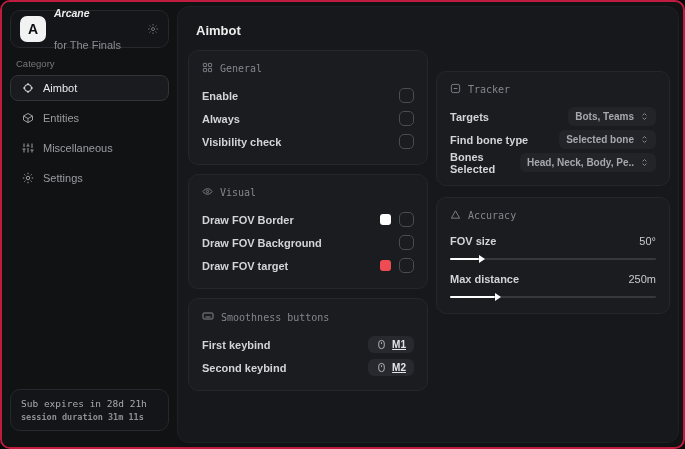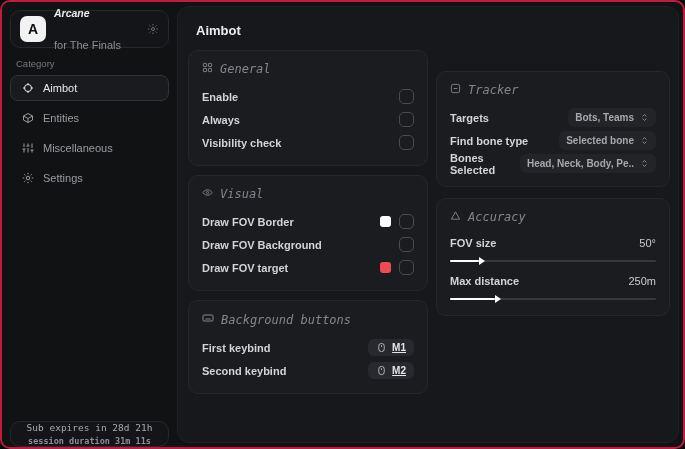--- a/index.html
+++ b/index.html
@@ -17,35 +17,35 @@
   .brand-text { flex:1; line-height:1.15; }
   .brand-title { color:#eceded; font-size:10.5px; font-weight:bold;font-style:italic; }
   .brand-sub { color:#8b8d92; font-size:11px;margin-top:20px; }
   .brand-gear { color:#6c6e73; display:flex; }
   .category { color:#76787d; font-size:9.5px; margin:10px 0 6px 14px; }
   .menu { display:flex; flex-direction:column; gap:4px; padding:0 8px; }
   .menu-item { height:26px; display:flex; align-items:center; gap:9px; padding:0 10px;
     border-radius:8px; color:#9a9ca1; font-size:11px; border:1px solid transparent; cursor:pointer; }
   .menu-item.active { background:#1a1b1f; border-color:#323337; color:#e8e9ea; }
   .menu-item .mi { display:flex; width:13px; justify-content:center; }
-  .sub-card { position:absolute; left:8px; right:8px; bottom:0; border:1px solid #27282c;
-    border-radius:10px; padding:0 10px; font-family:"DejaVu Sans Mono", monospace; background:#141518;text-align:center; }
+  .sub-card { position:absolute; left:8px; right:8px; bottom:16px; border:1px solid #27282c;
+    border-radius:10px; padding:8px 10px; font-family:"DejaVu Sans Mono", monospace; background:#141518; }
   .sub-line1 { color:#a9abaf; font-size:9.5px; white-space:nowrap; }
   .sub-line2 { color:#8d8f94; font-size:8.5px; font-weight:bold; margin-top:3px; white-space:nowrap; }
 
   
   .main { position:absolute; left:175px; top:4px; right:4px; bottom:4px; background:#17181b;
     border:1px solid #202124; border-radius:12px; padding:12px 8px 12px 10px; }
   .page-title { color:#eceded; font-size:13px; font-weight:bold; margin:4px 0 12px 8px; }
   .cols { display:flex; gap:8px; }
   .col-l { width:240px; display:flex; flex-direction:column; gap:9px; }
   .col-r { flex:1; display:flex; flex-direction:column; gap:11px;margin-top:21px; }
   .card { background:#1b1c20; border:1px solid #26272b; border-radius:10px; padding:11px 13px; }
   .card-head { display:flex; align-items:center; gap:7px; color:#84868b;
-    font-family:"DejaVu Sans Mono", monospace; font-size:12px; margin-bottom:9px;font-style:italic; }
+    font-family:"DejaVu Sans Mono", monospace; font-size:10px; margin-bottom:9px; }
   .card-head svg { flex:none; }
   .row { display:flex; align-items:center; justify-content:space-between; height:23px; }
   .row-label { color:#d3d4d7; font-size:11px; font-weight:600; }
   .row-ctrl { display:flex; align-items:center; gap:8px; }
   .checkbox { width:15px; height:15px; border:1.5px solid #4a4c51; border-radius:5px;
     background:transparent; cursor:pointer; }
   .swatch { width:11px; height:11px; border-radius:3px; cursor:pointer; }
   .key-pill { display:flex; align-items:center; gap:5px; background:#28292e; border-radius:6px;
     padding:3px 8px; color:#e4e5e7; font-size:10px; font-weight:bold; cursor:pointer;text-decoration:underline; }
   .key-pill svg { color:#b9bbbe; }
@@ -193,21 +193,21 @@
         </div>
 
         <div class="card">
           <div class="card-head">
             <span>
               <svg width="12" height="12" viewBox="0 0 24 24" fill="none" stroke="currentColor" stroke-width="2">
                 <rect x="2" y="6" width="20" height="12" rx="2"></rect>
                 <path d="M6 10h.01M10 10h.01M14 10h.01M18 10h.01M7 14h10"></path>
               </svg>
             </span>
-            <span>Background buttons</span>
+            <span>Smoothness buttons</span>
           </div>
           <div class="row">
             <span class="row-label">First keybind</span>
             <span class="key-pill">
               <svg width="11" height="11" viewBox="0 0 24 24" fill="none" stroke="currentColor" stroke-width="2">
                 <rect x="6" y="3" width="12" height="18" rx="6"></rect>
                   <path d="M12 7v4"></path>
               </svg>
               <span>M1</span>
             </span>

